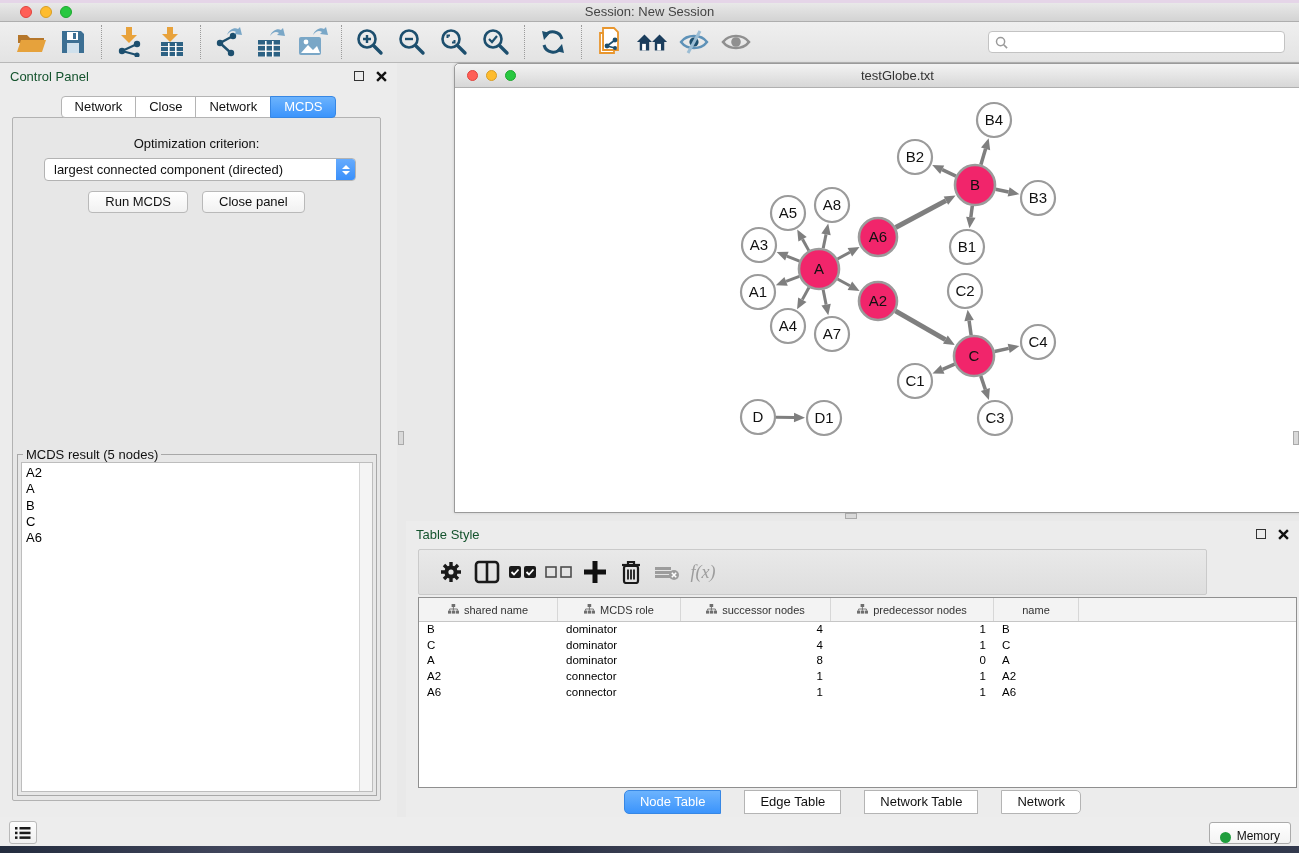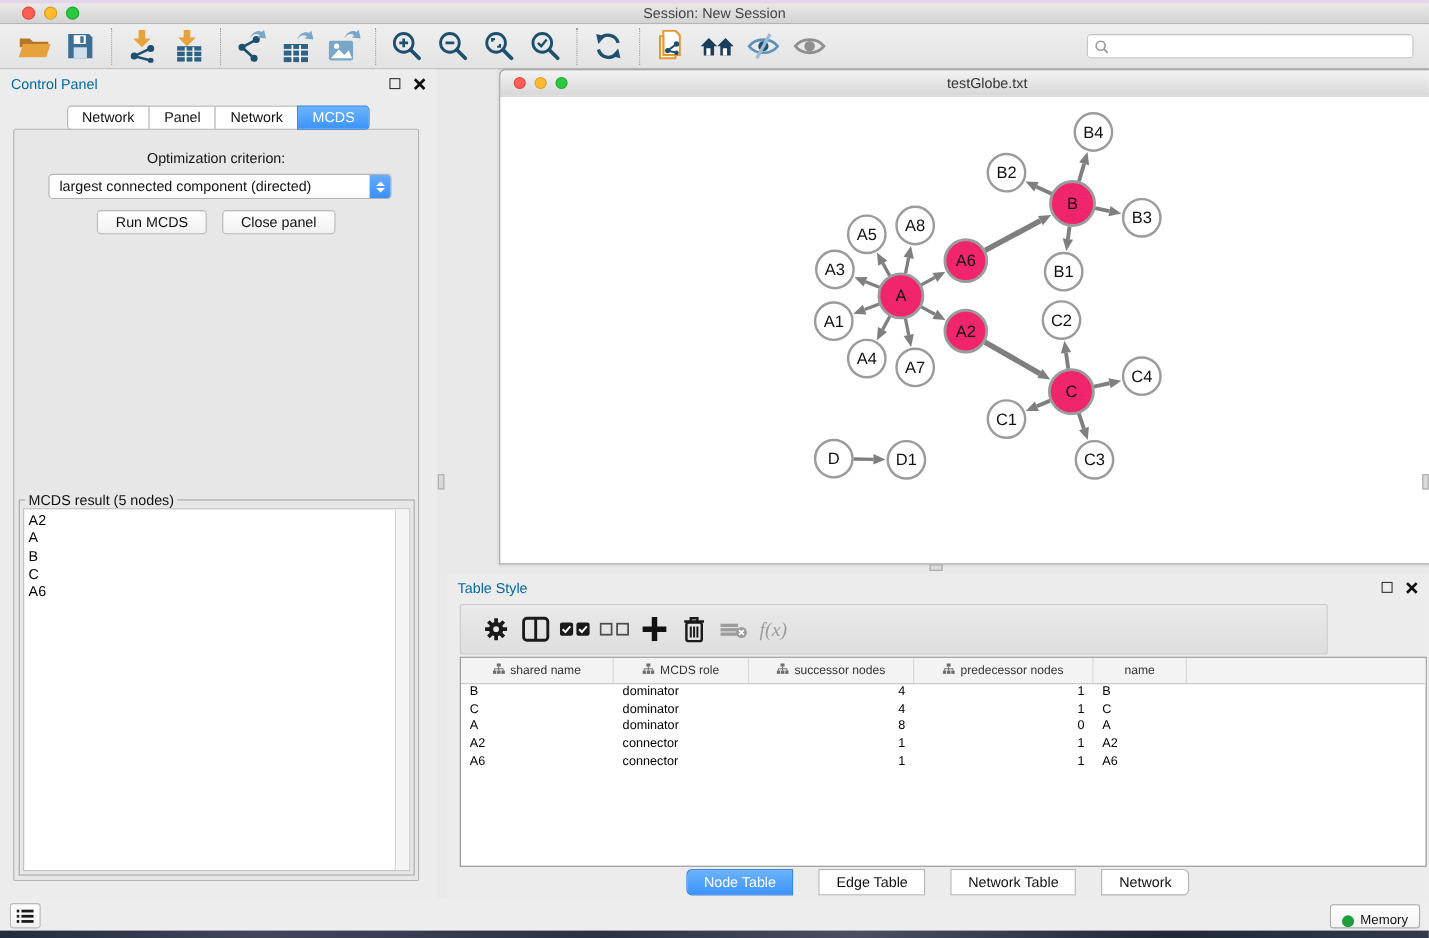--- a/index.html
+++ b/index.html
@@ -26,21 +26,21 @@
     margin:0 5px; cursor:default; }
   .tbsep { width:0; height:34px; border-left:1px dotted #9b9b9b; margin:0 7px; }
   .tbspacer { flex:1; }
   .searchbox { width:297px; height:22px; background:#fff; border:1px solid #c3c3c3;
     border-radius:4px; display:flex; align-items:center; padding:0 6px; margin-right:4px; }
   .searchbox input { border:none; outline:none; flex:1; font-size:12px; background:transparent;
     font-family:"Liberation Sans",sans-serif; margin-left:4px; }
 
   
   .cpanel { position:absolute; left:0; top:63px; width:397px; height:754px; background:#ececec; }
-  .paneltitle { height:26px; display:flex; align-items:center; font-size:13px; color:#0369a1;
+  .paneltitle { height:26px; display:flex; align-items:center; font-size:13px; color:#14532d;
     padding:0 10px; }
   .paneltitle .spring { flex:1; }
   .pfloat { width:10px; height:10px; border:1.6px solid #333; margin-right:12px; }
   .tabsrow { position:absolute; top:33px; left:0; right:0; display:flex; justify-content:center; z-index:3; }
   .seg { background:#fff; border:1px solid #b4b4b4; font-size:13px; color:#111;
     padding:2px 13px 3px; margin-left:-1px; }
   .seg:first-child { border-radius:4px 0 0 4px; margin-left:0; }
   .seg:last-child { border-radius:0 4px 4px 0; }
   .seg.active { background:linear-gradient(#6cb3fd,#3b94fc); border-color:#3787e4; color:#fff; }
   .tabbox { position:absolute; left:12px; top:54px; width:369px; height:684px;
@@ -281,21 +281,21 @@
   <div class="paneltitle">
     <span>Control Panel</span>
     <span class="spring"></span>
     <span class="pfloat"></span>
     <svg width="11" height="11" viewBox="0 0 10 10">
         <path d="M1 1 L9 9 M9 1 L1 9" stroke="#111" stroke-width="2.2"></path>
       </svg>
   </div>
   <div class="tabsrow" id="cp-tabs">
       <div class="seg">Network</div>
-      <div class="seg">Panel</div>
+      <div class="seg">Close</div>
       <div class="seg">Network</div>
       <div class="seg active">MCDS</div>
     </div>
   <div class="tabbox">
     <div class="optlabel">Optimization criterion:</div>
     <div class="combo">
       <span>largest connected component (directed)</span>
       <span class="stepper">
           <span class="chev up"></span>
           <span class="chev down"></span>

